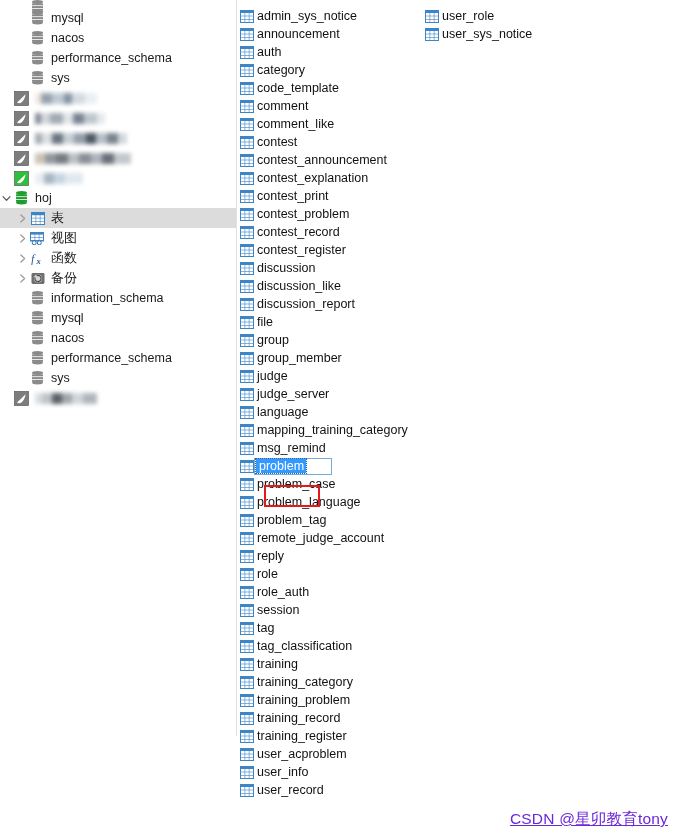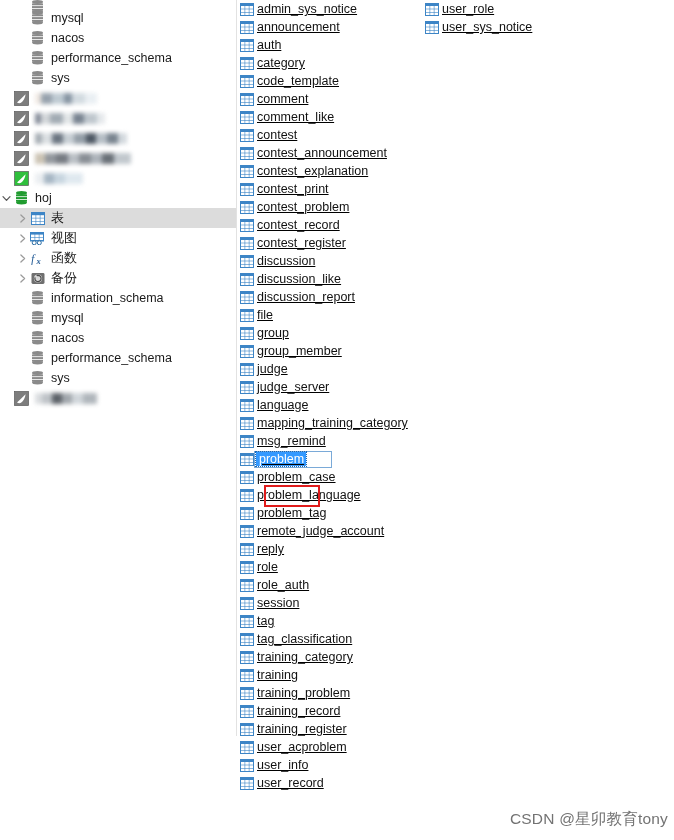--- a/index.html
+++ b/index.html
@@ -75,22 +75,21 @@
   
   #list-area {
     position: absolute;
     left: 238px; top: 0;
     width: 436px; height: 840px;
     background: #ffffff;
     overflow: hidden;
   }
   .list-col {
     position: absolute;
-    top: 0;
-    text-decoration: underline;
+    top: 7px;
   }
   #col-1 { left: 0;   width: 190px; }
   #col-2 { left: 185px; width: 190px; }
 
   .tbl-row {
     position: relative;
     height: 18px;
     display: flex;
     align-items: center;
     font-size: 12.5px;
@@ -130,24 +129,25 @@
     pointer-events: none;
     z-index: 5;
   }
 
   
   #watermark {
     position: absolute;
     right: 6px;
     bottom: 10px;
     font-size: 15.5px;
-    color: #737373;
+    color: #6d28d9;
     letter-spacing: .2px;
     user-select: none;
     white-space: nowrap;
+    text-decoration: underline;
   }
 </style>
 </head>
 <body>
 
 <div id="app">
 
   <div id="left-panel">
       <div class="tree-row" style="height: 8px;">
         <div style="width: 16px; flex: 0 0 16px; height: 100%;"></div>
@@ -1074,54 +1074,54 @@
     <rect x="5.2" y="3" width="3.6" height="2.7" fill="#ffffff"></rect>
     <rect x="9.4" y="3" width="3.6" height="2.7" fill="#ffffff"></rect>
     <rect x="1" y="6.3" width="3.6" height="2.7" fill="#ffffff"></rect>
     <rect x="5.2" y="6.3" width="3.6" height="2.7" fill="#ffffff"></rect>
     <rect x="9.4" y="6.3" width="3.6" height="2.7" fill="#ffffff"></rect>
     <rect x="1" y="9.6" width="3.6" height="2.4" fill="#ffffff"></rect>
     <rect x="5.2" y="9.6" width="3.6" height="2.4" fill="#ffffff"></rect>
     <rect x="9.4" y="9.6" width="3.6" height="2.4" fill="#ffffff"></rect>
   </svg>
           </div>
+          <span class="tbl-name" style="position: relative; z-index: 2;">training</span>
+        </div>
+        <div class="tbl-row">
+          <div class="tbl-ico" style="position: relative; z-index: 2;">
+            <svg class="grid-ico" viewBox="0 0 14 13" xmlns="http://www.w3.org/2000/svg">
+    <rect x="0" y="0" width="14" height="13" fill="#3d85c6"></rect>
+    <rect x="1" y="3" width="3.6" height="2.7" fill="#ffffff"></rect>
+    <rect x="5.2" y="3" width="3.6" height="2.7" fill="#ffffff"></rect>
+    <rect x="9.4" y="3" width="3.6" height="2.7" fill="#ffffff"></rect>
+    <rect x="1" y="6.3" width="3.6" height="2.7" fill="#ffffff"></rect>
+    <rect x="5.2" y="6.3" width="3.6" height="2.7" fill="#ffffff"></rect>
+    <rect x="9.4" y="6.3" width="3.6" height="2.7" fill="#ffffff"></rect>
+    <rect x="1" y="9.6" width="3.6" height="2.4" fill="#ffffff"></rect>
+    <rect x="5.2" y="9.6" width="3.6" height="2.4" fill="#ffffff"></rect>
+    <rect x="9.4" y="9.6" width="3.6" height="2.4" fill="#ffffff"></rect>
+  </svg>
+          </div>
           <span class="tbl-name" style="position: relative; z-index: 2;">training_category</span>
         </div>
         <div class="tbl-row">
           <div class="tbl-ico" style="position: relative; z-index: 2;">
             <svg class="grid-ico" viewBox="0 0 14 13" xmlns="http://www.w3.org/2000/svg">
     <rect x="0" y="0" width="14" height="13" fill="#3d85c6"></rect>
     <rect x="1" y="3" width="3.6" height="2.7" fill="#ffffff"></rect>
     <rect x="5.2" y="3" width="3.6" height="2.7" fill="#ffffff"></rect>
     <rect x="9.4" y="3" width="3.6" height="2.7" fill="#ffffff"></rect>
     <rect x="1" y="6.3" width="3.6" height="2.7" fill="#ffffff"></rect>
     <rect x="5.2" y="6.3" width="3.6" height="2.7" fill="#ffffff"></rect>
     <rect x="9.4" y="6.3" width="3.6" height="2.7" fill="#ffffff"></rect>
     <rect x="1" y="9.6" width="3.6" height="2.4" fill="#ffffff"></rect>
     <rect x="5.2" y="9.6" width="3.6" height="2.4" fill="#ffffff"></rect>
     <rect x="9.4" y="9.6" width="3.6" height="2.4" fill="#ffffff"></rect>
   </svg>
           </div>
-          <span class="tbl-name" style="position: relative; z-index: 2;">training</span>
-        </div>
-        <div class="tbl-row">
-          <div class="tbl-ico" style="position: relative; z-index: 2;">
-            <svg class="grid-ico" viewBox="0 0 14 13" xmlns="http://www.w3.org/2000/svg">
-    <rect x="0" y="0" width="14" height="13" fill="#3d85c6"></rect>
-    <rect x="1" y="3" width="3.6" height="2.7" fill="#ffffff"></rect>
-    <rect x="5.2" y="3" width="3.6" height="2.7" fill="#ffffff"></rect>
-    <rect x="9.4" y="3" width="3.6" height="2.7" fill="#ffffff"></rect>
-    <rect x="1" y="6.3" width="3.6" height="2.7" fill="#ffffff"></rect>
-    <rect x="5.2" y="6.3" width="3.6" height="2.7" fill="#ffffff"></rect>
-    <rect x="9.4" y="6.3" width="3.6" height="2.7" fill="#ffffff"></rect>
-    <rect x="1" y="9.6" width="3.6" height="2.4" fill="#ffffff"></rect>
-    <rect x="5.2" y="9.6" width="3.6" height="2.4" fill="#ffffff"></rect>
-    <rect x="9.4" y="9.6" width="3.6" height="2.4" fill="#ffffff"></rect>
-  </svg>
-          </div>
           <span class="tbl-name" style="position: relative; z-index: 2;">training_problem</span>
         </div>
         <div class="tbl-row">
           <div class="tbl-ico" style="position: relative; z-index: 2;">
             <svg class="grid-ico" viewBox="0 0 14 13" xmlns="http://www.w3.org/2000/svg">
     <rect x="0" y="0" width="14" height="13" fill="#3d85c6"></rect>
     <rect x="1" y="3" width="3.6" height="2.7" fill="#ffffff"></rect>
     <rect x="5.2" y="3" width="3.6" height="2.7" fill="#ffffff"></rect>
     <rect x="9.4" y="3" width="3.6" height="2.7" fill="#ffffff"></rect>
     <rect x="1" y="6.3" width="3.6" height="2.7" fill="#ffffff"></rect>

